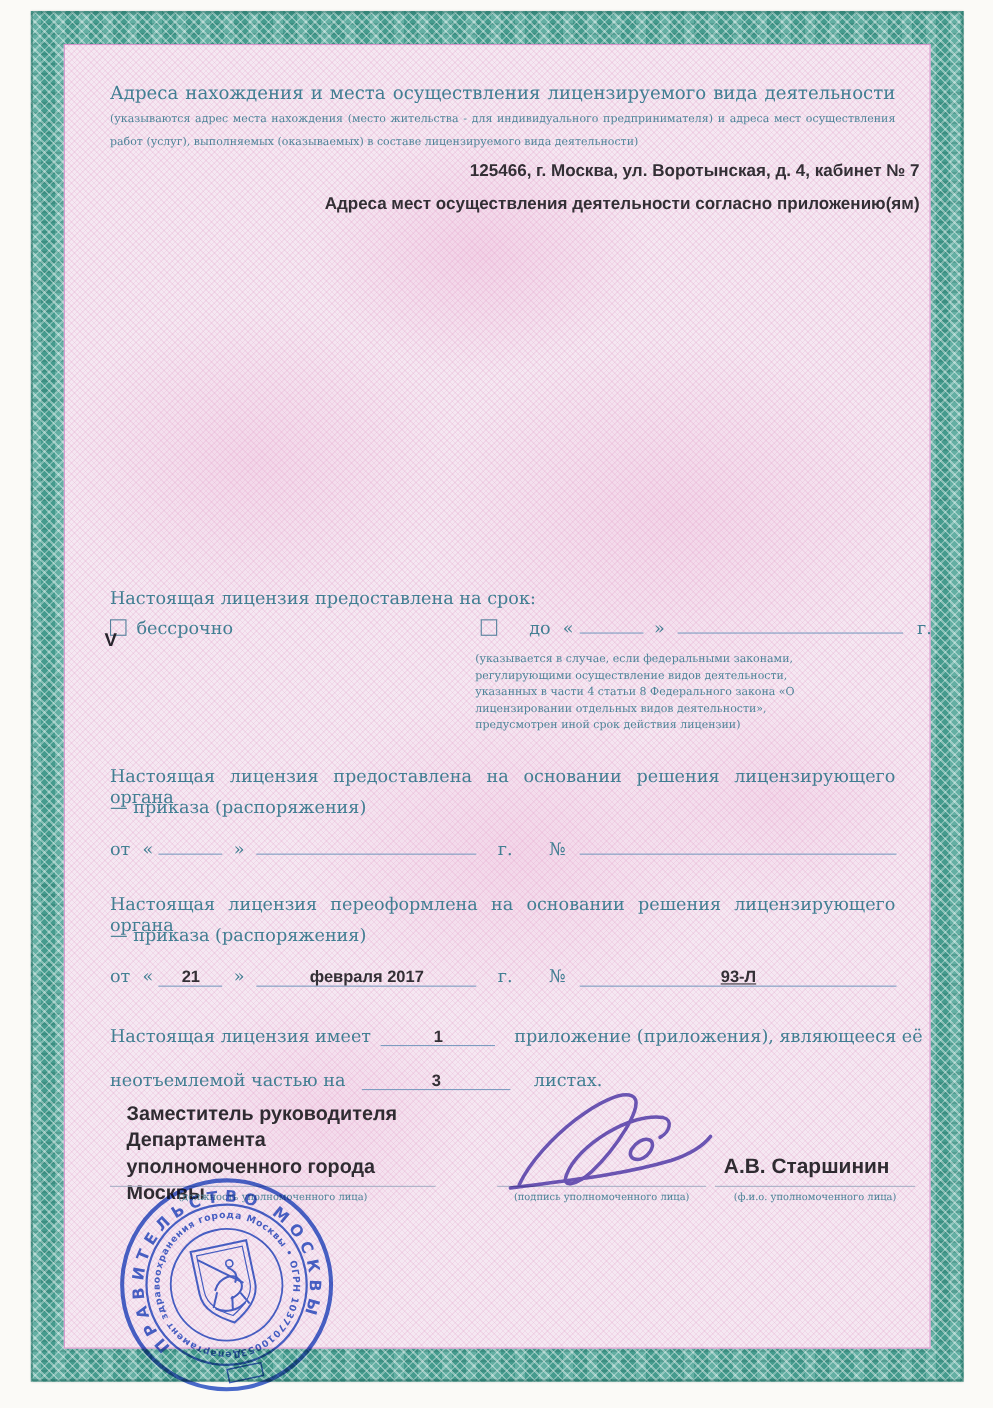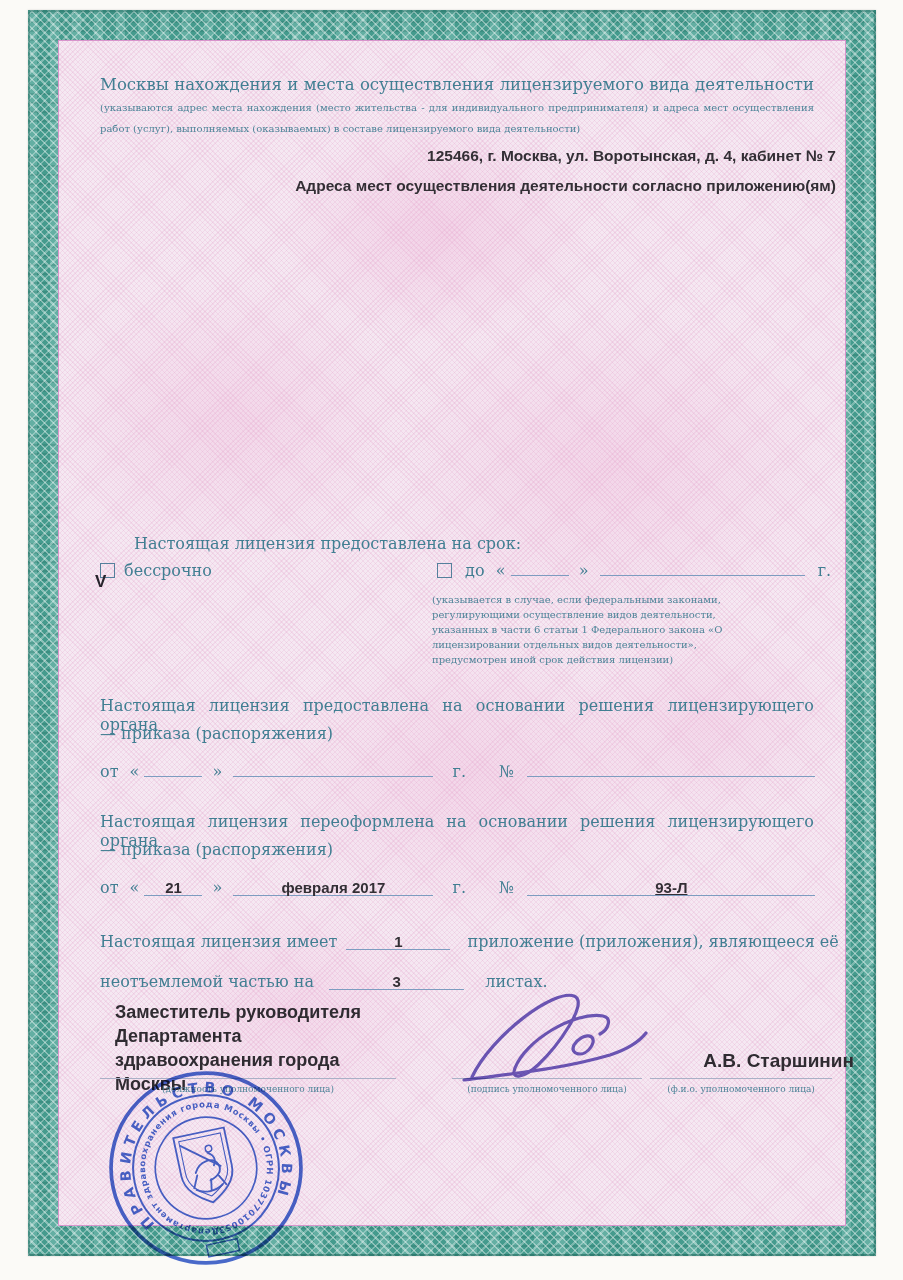--- a/index.html
+++ b/index.html
@@ -65,60 +65,60 @@
 
   .rule{border-top:1px solid #a9b0c6;height:0;}
   .caption{color:#4d8398;font-size:9px;text-align:center;line-height:12px;}
 
   .signer div{
     font-family:"Liberation Sans", sans-serif;font-weight:bold;
     font-size:18px;line-height:24px;color:#2f2b31;
   }
   .name{
     font-family:"Liberation Sans", sans-serif;font-weight:bold;
-    font-size:19px;color:#2f2b31;text-align:right;
+    font-size:19px;color:#2f2b31;text-align:left;
   }
 
   .stamp-svg{mix-blend-mode:multiply;opacity:.85;}
   .sig-svg{mix-blend-mode:multiply;opacity:.9;}
 </style>
 </head>
 <body>
 
 <div class="page">
   <div class="cert">
     <div class="inner"></div>
 
     <p class="abs just" style="left:72px;top:64px;width:714px;margin:0;line-height:21px;">
-      <span class="serif" style="font-size:16.5px;">Москвы нахождения и места осуществления лицензируемого вида деятельности</span>
+      <span class="serif" style="font-size:16.5px;">Адреса нахождения и места осуществления лицензируемого вида деятельности</span>
       <span class="smallnote">(указываются адрес места нахождения (место жительства - для индивидуального предпринимателя) и адреса мест осуществления работ (услуг), выполняемых (оказываемых) в составе лицензируемого вида деятельности)</span>
     </p>
 
     <div class="abs boldsans center" style="left:40px;top:137px;width:768px;font-size:15.5px;">125466, г. Москва, ул. Воротынская, д. 4, кабинет № 7</div>
     <div class="abs boldsans center" style="left:40px;top:167px;width:768px;font-size:15.5px;">Адреса мест осуществления деятельности согласно приложению(ям)</div>
 
-    <div class="abs serif" style="left:72px;top:524px;padding-left:34px;">Настоящая лицензия предоставлена на срок:</div>
+    <div class="abs serif" style="left:72px;top:524px;">Настоящая лицензия предоставлена на срок:</div>
 
     <div class="abs" style="left:72px;top:551px;">
       <span class="cb"></span>
       <span class="checkmark">V</span>
       <span class="serif" style="margin-left:4px;">бессрочно</span>
     </div>
 
     <div class="abs serif" style="left:409px;top:551px;white-space:nowrap;">
       <span class="cb"></span>
-      <span style="margin-left:8px;">до</span>
+      <span style="margin-left:24px;">до</span>
       <span style="margin-left:6px;">«</span>
       <span class="blank" style="width:58px;"></span>
       <span style="margin-left:5px;">»</span>
       <span class="blank" style="width:205px;margin-left:6px;"></span>
       <span style="margin-left:8px;">г.</span>
     </div>
 
-    <div class="abs smallnote" style="left:404px;top:582px;width:320px;">(указывается в случае, если федеральными законами, регулирующими осуществление видов деятельности, указанных в части 6 статьи 1 Федерального закона «О лицензировании отдельных видов деятельности», предусмотрен иной срок действия лицензии)</div>
+    <div class="abs smallnote" style="left:404px;top:582px;width:320px;">(указывается в случае, если федеральными законами, регулирующими осуществление видов деятельности, указанных в части 4 статьи 8 Федерального закона «О лицензировании отдельных видов деятельности», предусмотрен иной срок действия лицензии)</div>
 
     <div class="abs serif just-full" style="left:72px;top:686px;width:714px;">Настоящая лицензия предоставлена на основании решения лицензирующего органа</div>
     <div class="abs serif" style="left:72px;top:714px;width:714px;">— приказа (распоряжения)</div>
 
     <div class="abs serif" style="left:72px;top:752px;white-space:nowrap;">
       <span>от</span>
       <span style="margin-left:6px;">«</span>
       <span class="blank" style="width:58px;"></span>
       <span style="margin-left:5px;">»</span>
       <span class="blank" style="width:200px;margin-left:6px;"></span>
@@ -148,21 +148,21 @@
     </div>
     <div class="abs serif" style="left:72px;top:962px;white-space:nowrap;">
       <span>неотъемлемой частью на</span>
       <span class="blank" style="width:135px;margin-left:10px;">3</span>
       <span style="margin-left:16px;">листах.</span>
     </div>
 
     <div class="abs signer" style="left:87px;top:990px;width:310px;">
       <div>Заместитель руководителя</div>
       <div>Департамента</div>
-      <div>здравоохранения города</div>
+      <div>уполномоченного города</div>
       <div>Москвы</div>
     </div>
 
     <div class="abs name" style="left:630px;top:1040px;width:196px;">А.В. Старшинин</div>
 
     <div class="abs rule" style="left:72px;top:1068px;width:296px;"></div>
     <div class="abs rule" style="left:424px;top:1068px;width:190px;"></div>
     <div class="abs rule" style="left:622px;top:1068px;width:182px;"></div>
 
     <div class="abs caption" style="left:72px;top:1073px;width:296px;">(должность уполномоченного лица)</div>

